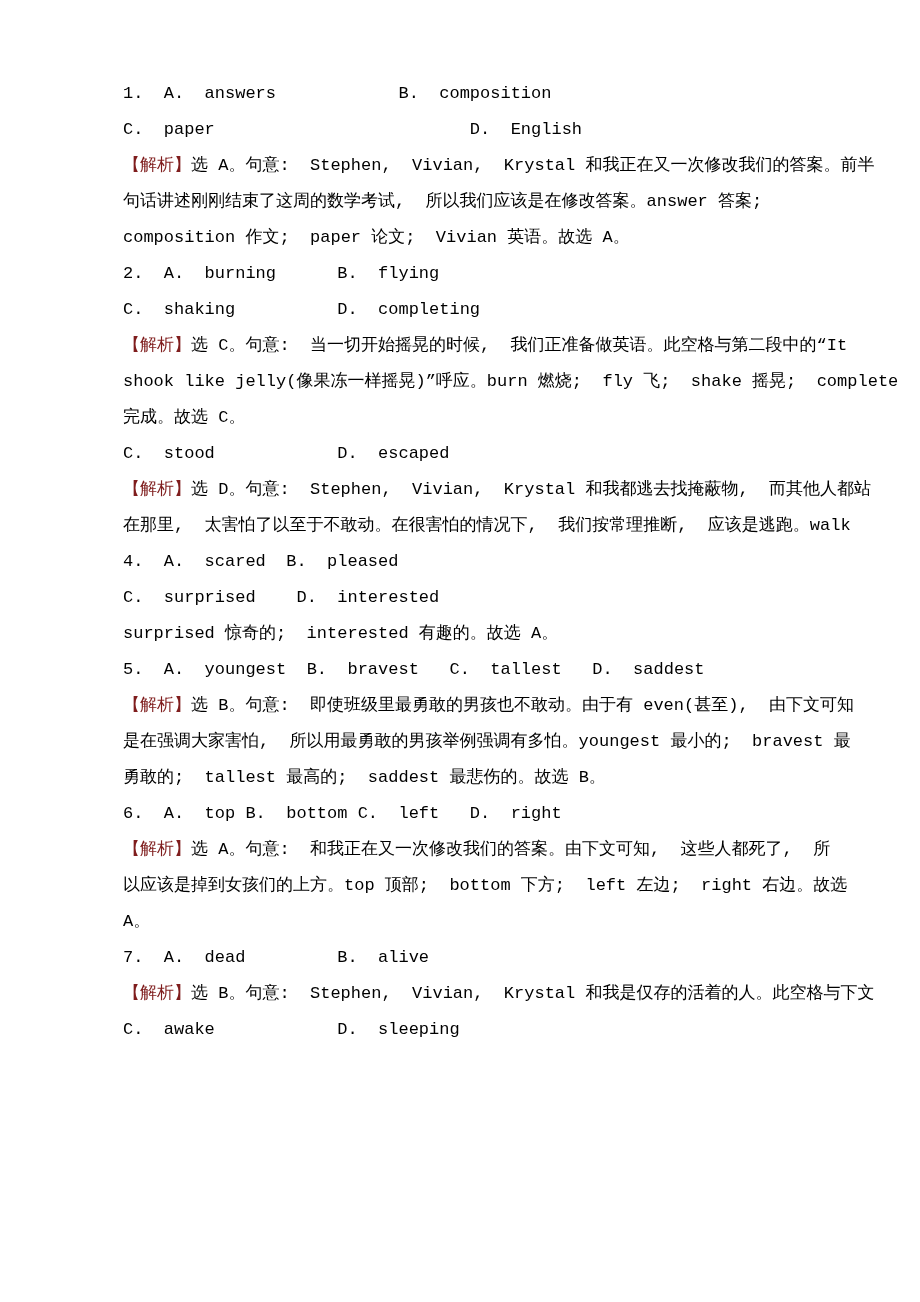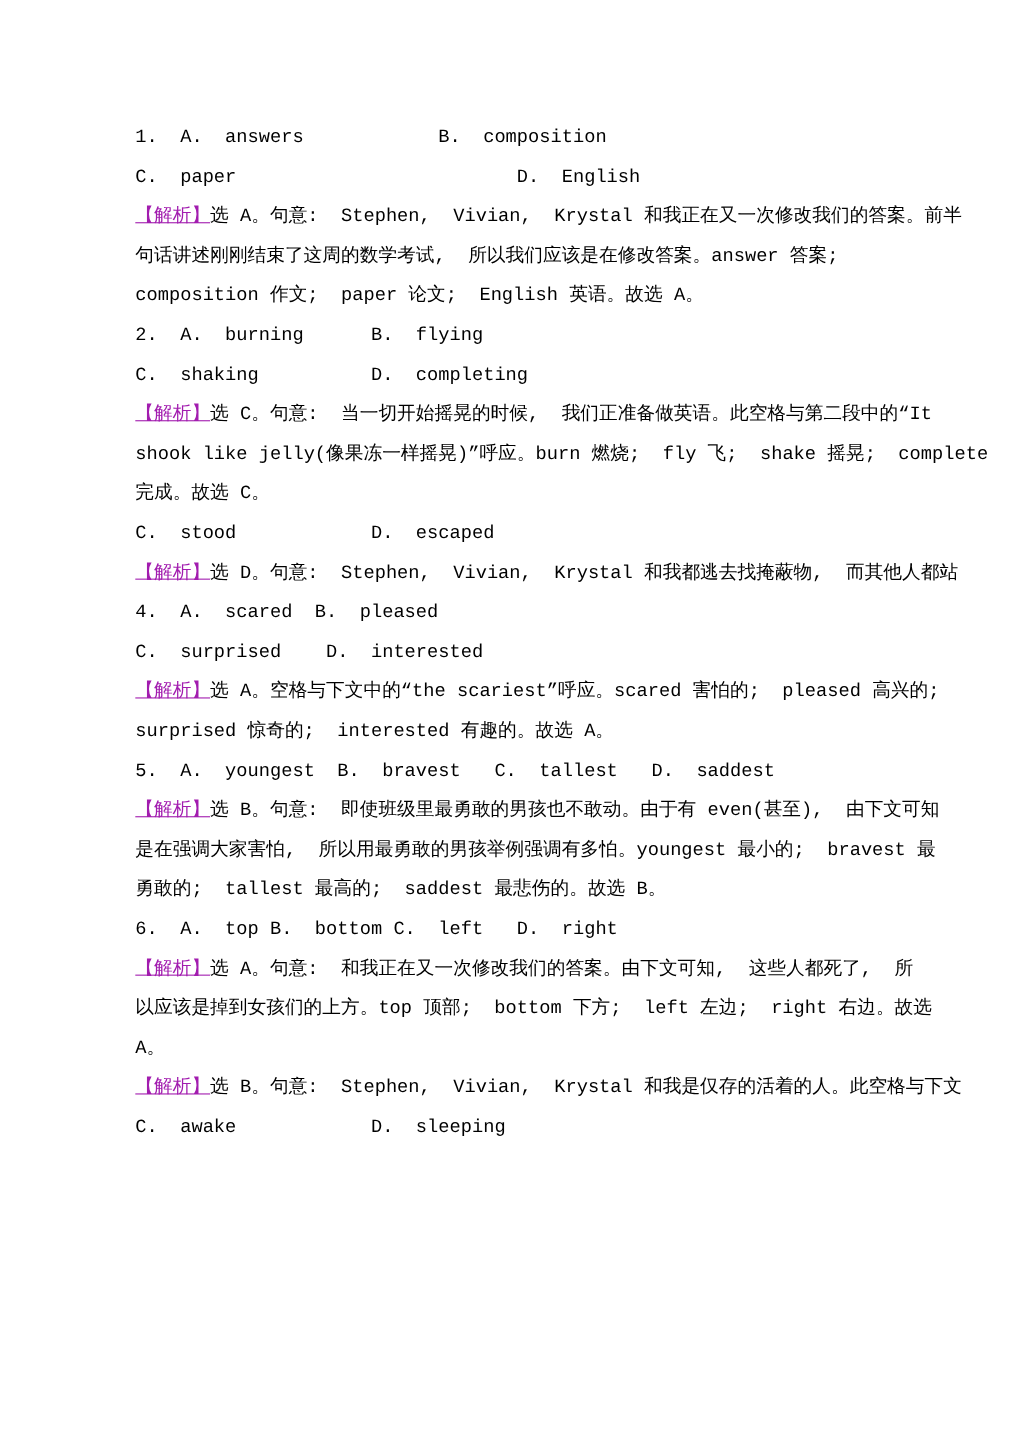--- a/index.html
+++ b/index.html
@@ -9,60 +9,60 @@
   }
   body {
     width: 920px;
     height: 1302px;
     overflow: hidden;
   }
   .doc-page {
     box-sizing: border-box;
     width: 920px;
     height: 964px;
-    padding: 108px 95px 0 123px;
+    padding: 76px 95px 0 123px;
     background: #ffffff;
   }
   .doc-lines .line {
     font-family: "Liberation Mono", "DejaVu Sans Mono", monospace;
     font-size: 17px;
     line-height: 36px;
     color: #000000;
     white-space: pre;
   }
   .doc-lines .line .red-label {
-    color: #a21caf;
-    text-decoration: underline;
+    color: #7f1d1d;
   }
 </style>
 </head>
 <body>
 
 <div class="doc-page">
   <div class="doc-lines" id="doc-lines">
       <div class="line"><span>1.  A.  answers            B.  composition</span></div>
       <div class="line"><span>C.  paper                         D.  English</span></div>
       <div class="line"><span class="red-label">【解析】</span><span>选 A。句意:  Stephen,  Vivian,  Krystal 和我正在又一次修改我们的答案。前半</span></div>
       <div class="line"><span>句话讲述刚刚结束了这周的数学考试,  所以我们应该是在修改答案。answer 答案; </span></div>
-      <div class="line"><span>composition 作文;  paper 论文;  English 英语。故选 A。</span></div>
+      <div class="line"><span>composition 作文;  paper 论文;  Vivian 英语。故选 A。</span></div>
       <div class="line"><span>2.  A.  burning      B.  flying</span></div>
       <div class="line"><span>C.  shaking          D.  completing</span></div>
       <div class="line"><span class="red-label">【解析】</span><span>选 C。句意:  当一切开始摇晃的时候,  我们正准备做英语。此空格与第二段中的“It</span></div>
       <div class="line"><span>shook like jelly(像果冻一样摇晃)”呼应。burn 燃烧;  fly 飞;  shake 摇晃;  complete</span></div>
       <div class="line"><span>完成。故选 C。</span></div>
       <div class="line"><span>C.  stood            D.  escaped</span></div>
       <div class="line"><span class="red-label">【解析】</span><span>选 D。句意:  Stephen,  Vivian,  Krystal 和我都逃去找掩蔽物,  而其他人都站</span></div>
+      <div class="line"><span>在那里,  太害怕了以至于不敢动。在很害怕的情况下,  我们按常理推断,  应该是逃跑。walk</span></div>
       <div class="line"><span>4.  A.  scared  B.  pleased</span></div>
       <div class="line"><span>C.  surprised    D.  interested</span></div>
-      <div class="line"><span class="red-label">【解析】</span><span>选 A。空格与下文中的“the scariest”呼应。scared 害怕的;  pleased 高兴的; </span></div>
       <div class="line"><span>surprised 惊奇的;  interested 有趣的。故选 A。</span></div>
       <div class="line"><span>5.  A.  youngest  B.  bravest   C.  tallest   D.  saddest</span></div>
       <div class="line"><span class="red-label">【解析】</span><span>选 B。句意:  即使班级里最勇敢的男孩也不敢动。由于有 even(甚至),  由下文可知</span></div>
       <div class="line"><span>是在强调大家害怕,  所以用最勇敢的男孩举例强调有多怕。youngest 最小的;  bravest 最</span></div>
       <div class="line"><span>勇敢的;  tallest 最高的;  saddest 最悲伤的。故选 B。</span></div>
       <div class="line"><span>6.  A.  top B.  bottom C.  left   D.  right</span></div>
       <div class="line"><span class="red-label">【解析】</span><span>选 A。句意:  和我正在又一次修改我们的答案。由下文可知,  这些人都死了,  所</span></div>
       <div class="line"><span>以应该是掉到女孩们的上方。top 顶部;  bottom 下方;  left 左边;  right 右边。故选</span></div>
       <div class="line"><span>A。</span></div>
+      <div class="line"><span>7.  A.  dead         B.  alive</span></div>
       <div class="line"><span class="red-label">【解析】</span><span>选 B。句意:  Stephen,  Vivian,  Krystal 和我是仅存的活着的人。此空格与下文</span></div>
       <div class="line"><span>C.  awake            D.  sleeping</span></div>
     </div>
 </div>
 
 </body></html>

